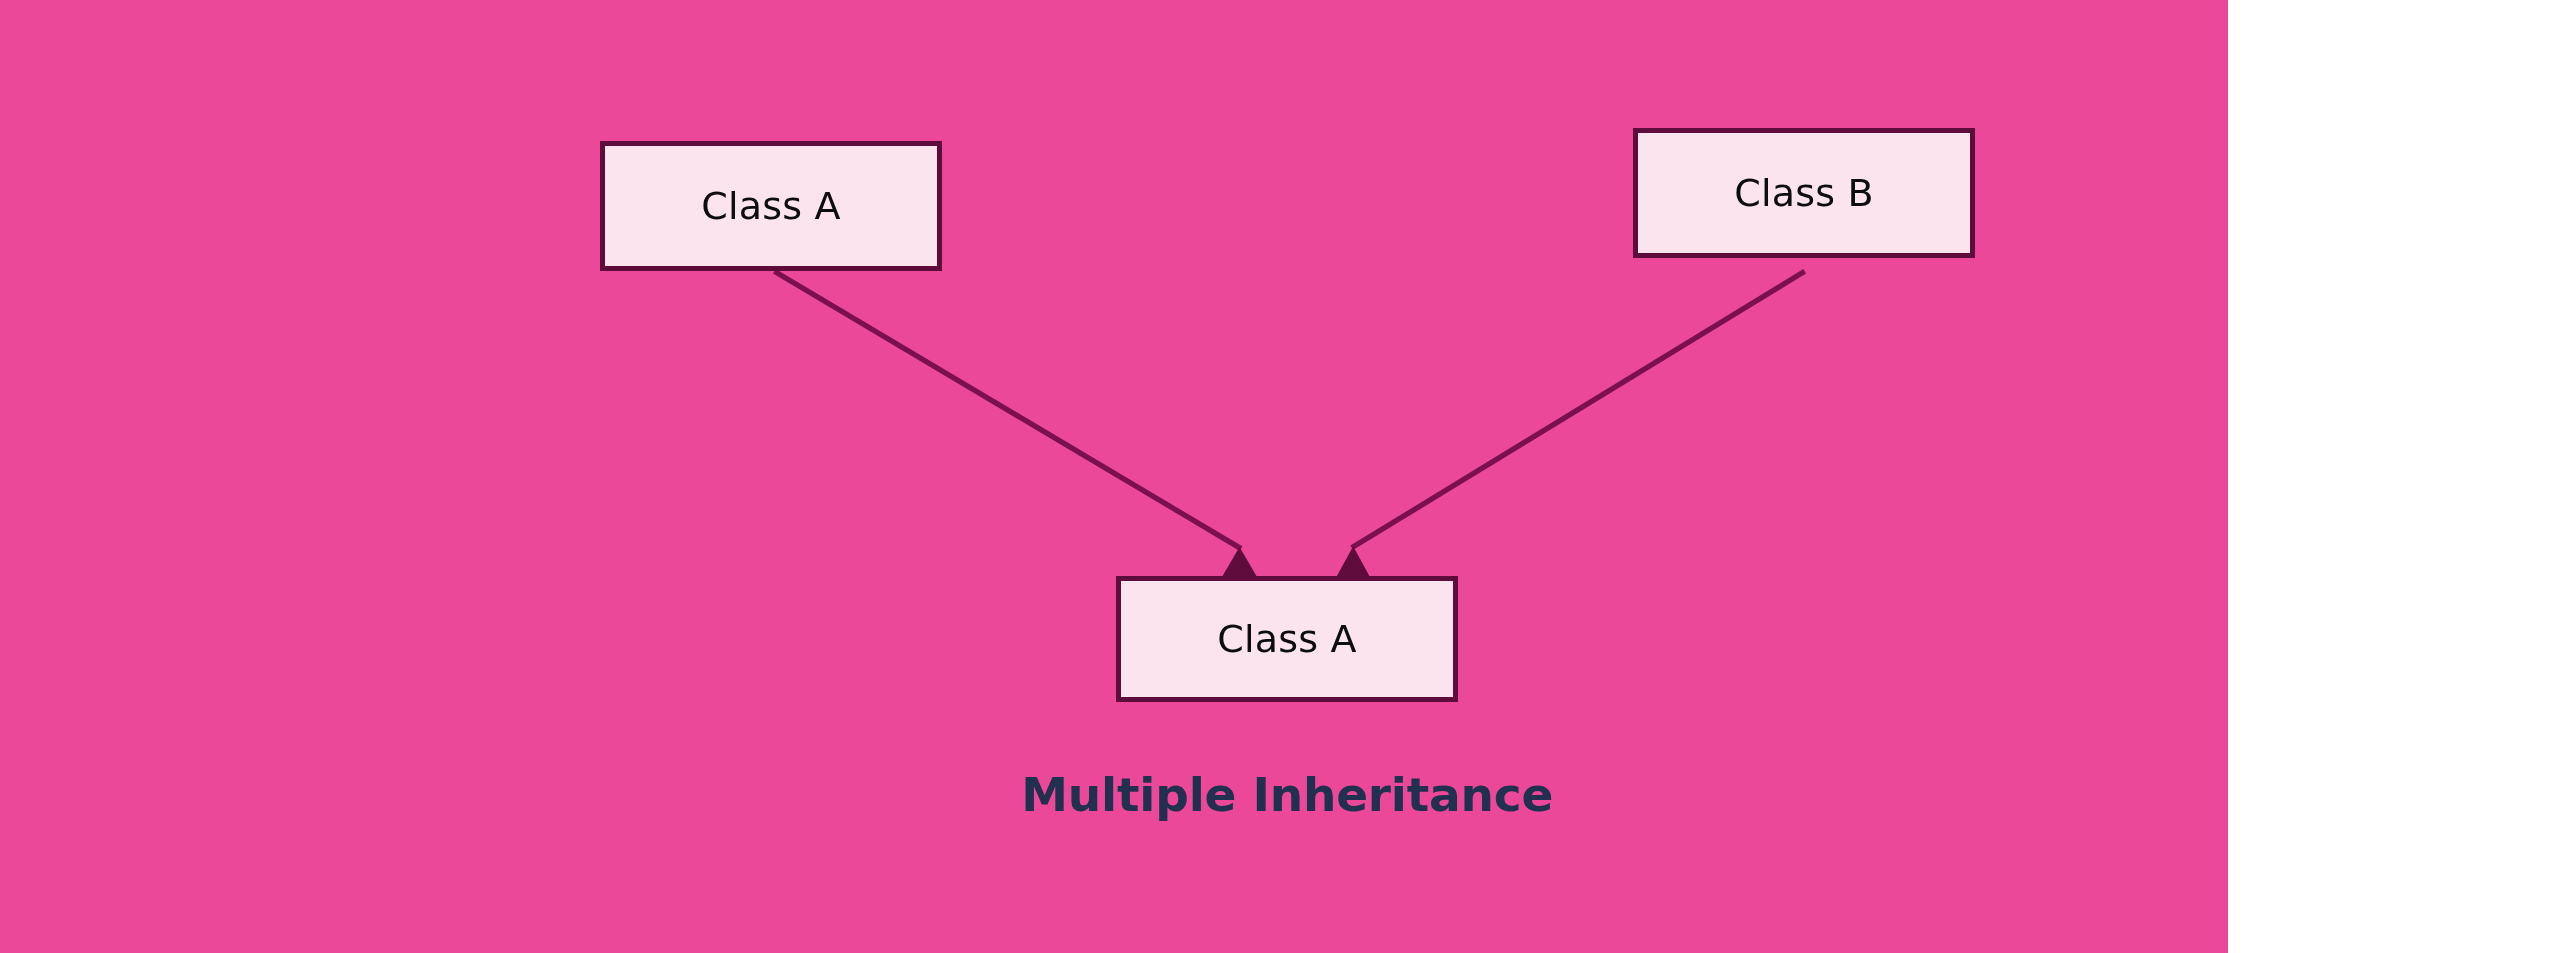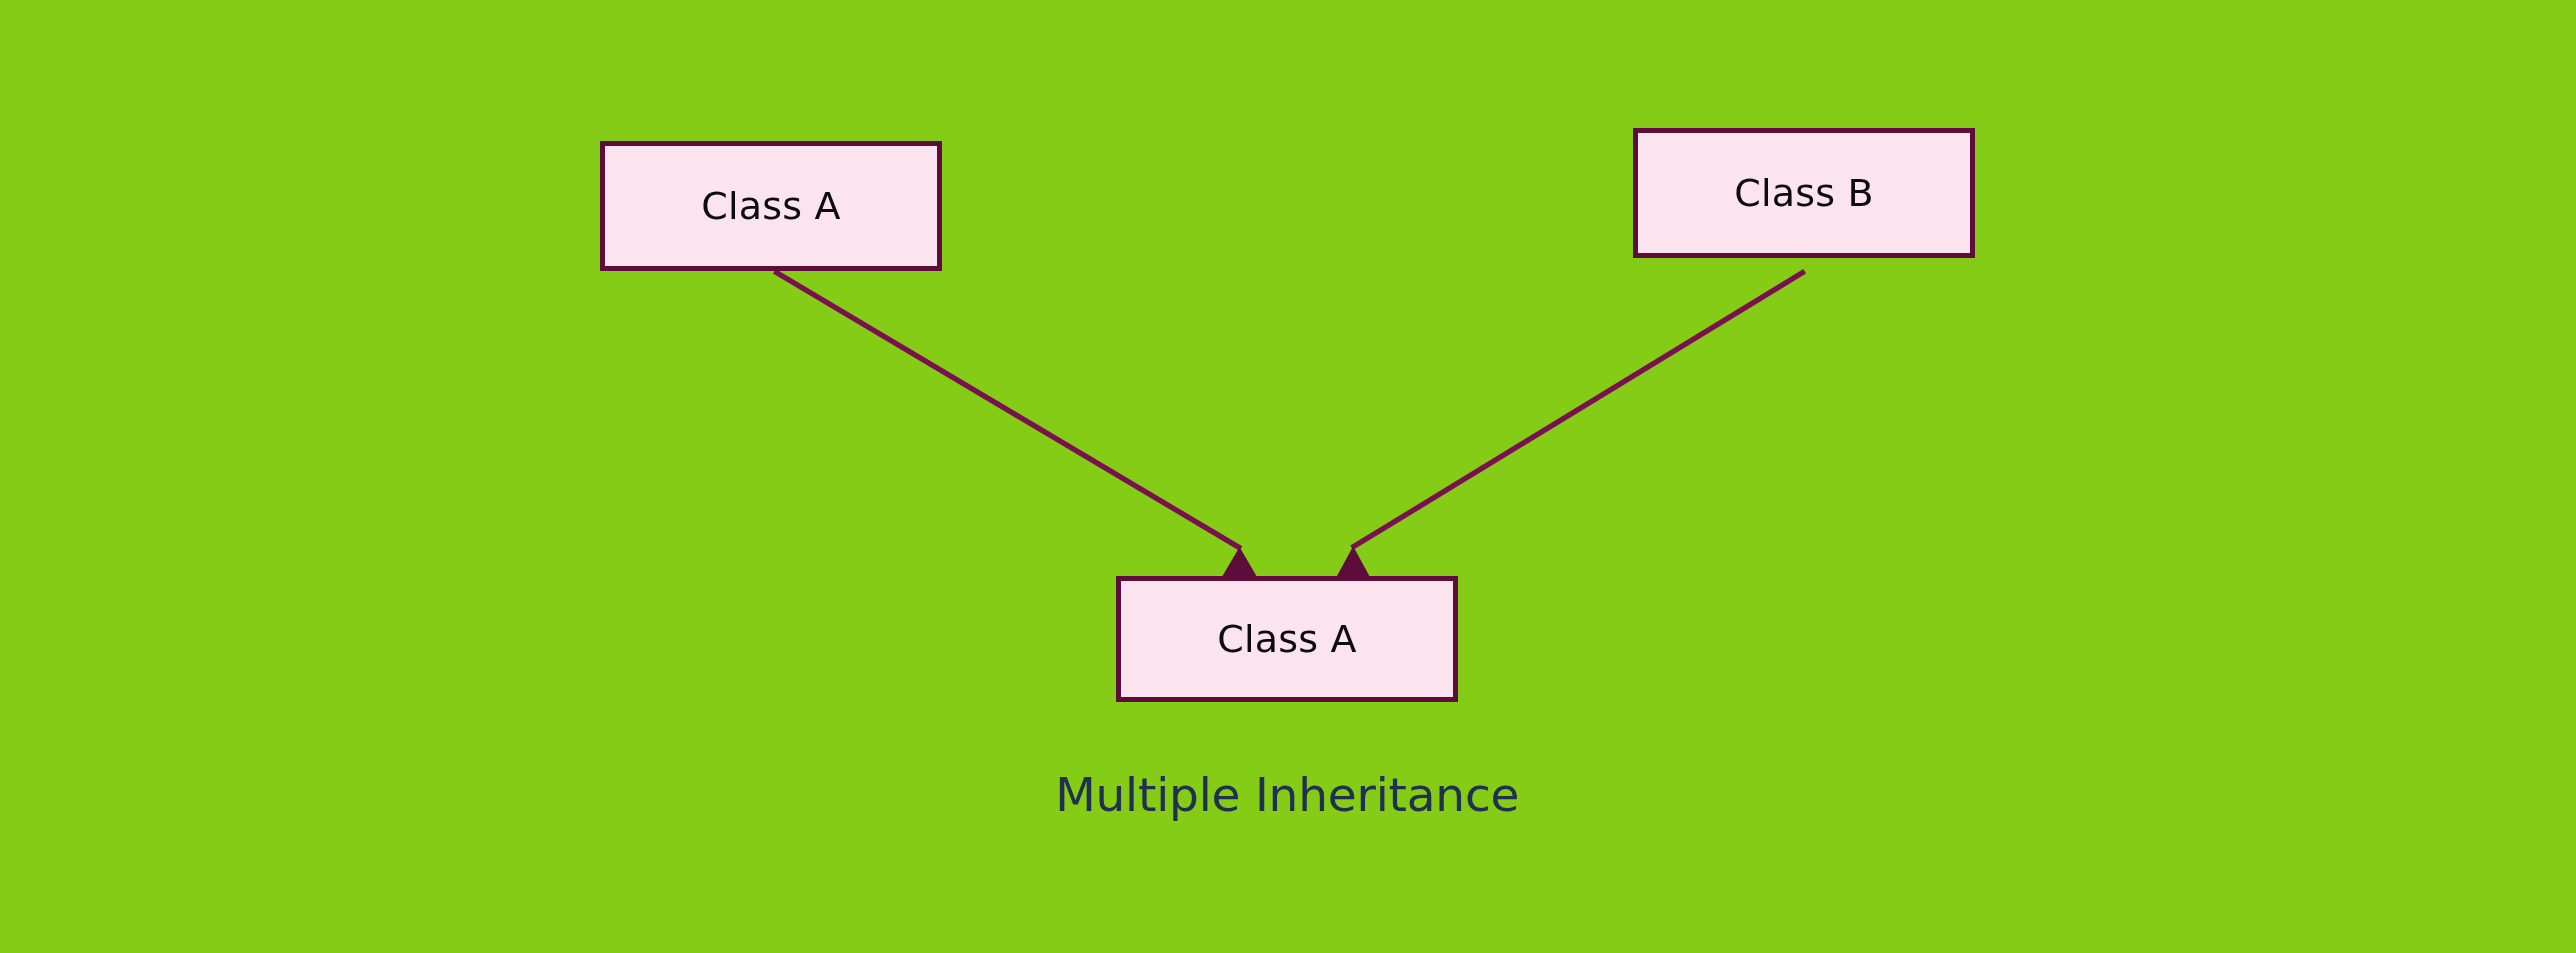--- a/index.html
+++ b/index.html
@@ -6,23 +6,23 @@
   html, body {
     margin: 0;
     padding: 0;
     background: #ffffff;
   }
   body {
     font-family: "DejaVu Sans", "Liberation Sans", sans-serif;
   }
   #canvas {
     position: relative;
-    width: 2576px;
+    width: 2228px;
     height: 954px;
-    background: #84cc16;
+    background: #ec4899;
     overflow: hidden;
   }
   #edge-layer {
     position: absolute;
     left: 0;
     top: 0;
     width: 2576px;
     height: 954px;
     pointer-events: none;
   }
@@ -64,21 +64,21 @@
     height: 126px;
   }
   #diagram-caption {
     position: absolute;
     left: 0;
     top: 771px;
     width: 2576px;
     text-align: center;
     font-family: "DejaVu Sans", "Liberation Sans", sans-serif;
     font-size: 47px;
-    font-weight: 400;
+    font-weight: 700;
     color: #22304f;
     letter-spacing: -0.2px;
     line-height: 1;
     z-index: 4;
   }
   
   #caption-inner {
     display: inline-block;
     position: relative;
     left: 0px;

